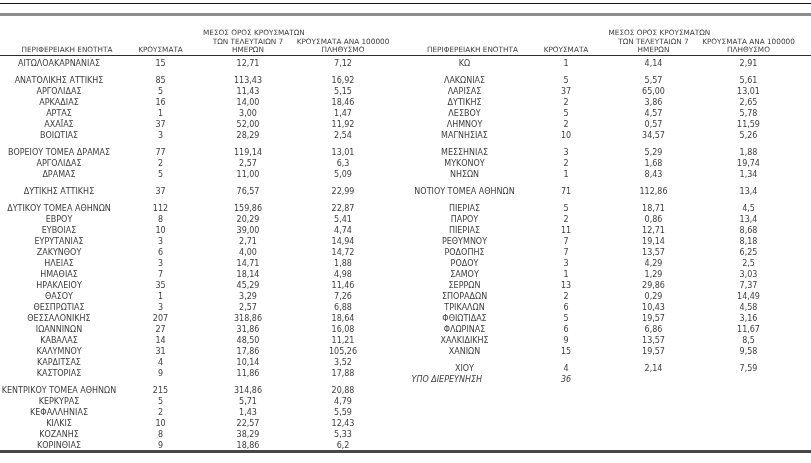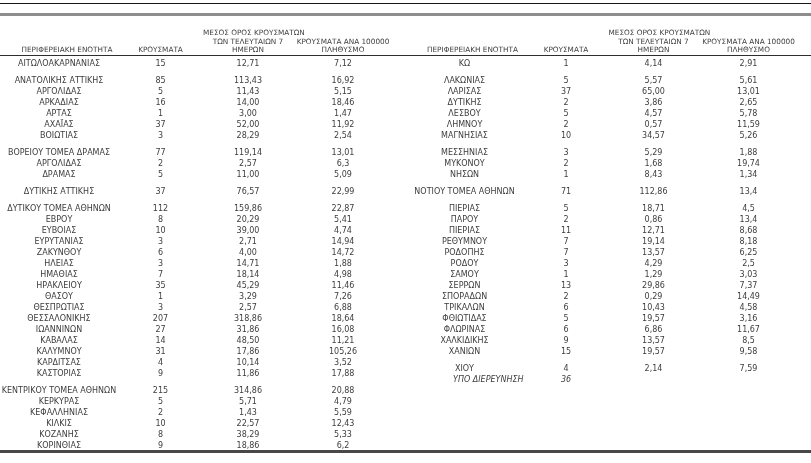--- a/index.html
+++ b/index.html
@@ -24,21 +24,21 @@
   .c-region{width:118px;}
   .c-cases{width:85px;}
   .c-avg7{width:90px;}
   .c-per100k{width:100px;}
   .th.c-region{text-align:center;padding-left:16px;box-sizing:border-box;}
   .rows{padding-top:2px;}
   .trow{display:flex;height:11px;font-size:8px;line-height:11px;}
   .cell{text-align:center;white-space:nowrap;}
   .row-gap{height:6px;}
   .trow.note{font-style:italic;}
-  .trow.note .c-region{text-align:right;padding-left:6px;box-sizing:border-box;}
+  .trow.note .c-region{text-align:left;padding-left:6px;box-sizing:border-box;}
 </style>
 </head>
 <body>
 
 <div class="page">
   <div class="rule rule-top-thin"></div>
   <div class="rule rule-top-thick"></div>
 
   <div class="tables">
 

